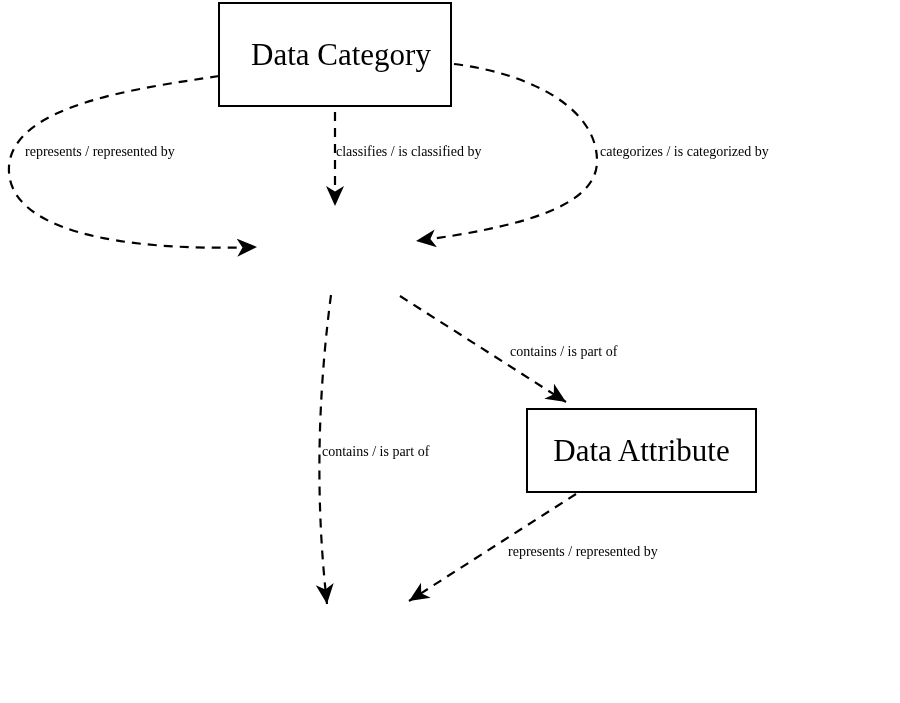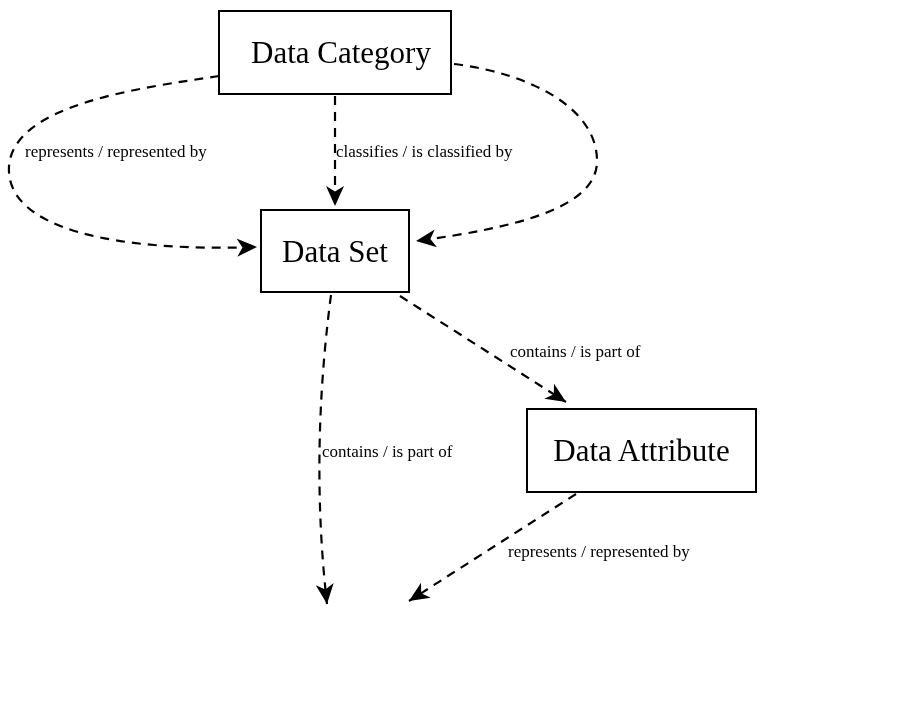--- a/index.html
+++ b/index.html
@@ -34,27 +34,27 @@
     box-sizing: border-box;
     border: 2.5px solid #000000;
     background: #ffffff;
     display: flex;
     align-items: center;
     justify-content: center;
     font-size: 31px;
     line-height: 1;
     white-space: nowrap;
   }
-  .node-data-category { left: 218px; top: 10px;  width: 234px; height: 85px; padding-left: 12px; }
+  .node-data-category { left: 218px; top: 2px;  width: 234px; height: 105px; padding-left: 12px; }
   .node-data-set      { left: 260px; top: 209px; width: 150px; height: 84px; }
   .node-data-attribute{ left: 526px; top: 408px; width: 231px; height: 85px; }
   .node-column        { left: 262px; top: 608px; width: 148px; height: 85px; }
   .elabel {
     position: absolute;
-    font-size: 17px;
+    font-size: 14px;
     line-height: 1.15;
     white-space: nowrap;
     transform: translateY(-50%);
   }
   .elabel-1 { left: 25px;  top: 152px; }
   .elabel-2 { left: 336px; top: 152px; text-align: center; }
   .elabel-3 { left: 600px; top: 152px; }
   .elabel-4 { left: 510px; top: 352px; }
   .elabel-5 { left: 322px; top: 452px; }
   .elabel-6 { left: 508px; top: 552px; }
@@ -81,28 +81,26 @@
 
     <path class="edge" d="M 331 295 Q 310 455 327 604" marker-end="url(#arrow)"></path>
 
     <path class="edge" d="M 576 494 L 409 601" marker-end="url(#arrow)"></path>
   </svg>
 
   <div class="node node-data-category">
     <span>Data Category</span>
   </div>
 
-  <div class="node node-data-set">
-    <span>Data Set</span>
-  </div>
 
   <div class="node node-data-attribute">
     <span>Data Attribute</span>
   </div>
 
 
   <div class="elabel elabel-1">represents / represented by</div>
   <div class="elabel elabel-2">classifies / is classified by</div>
+  <div class="elabel elabel-3">categorizes / is categorized by</div>
   <div class="elabel elabel-4">contains / is part of</div>
   <div class="elabel elabel-5">contains / is part of</div>
   <div class="elabel elabel-6">represents / represented by</div>
 
 </div>
 
 </body></html>

